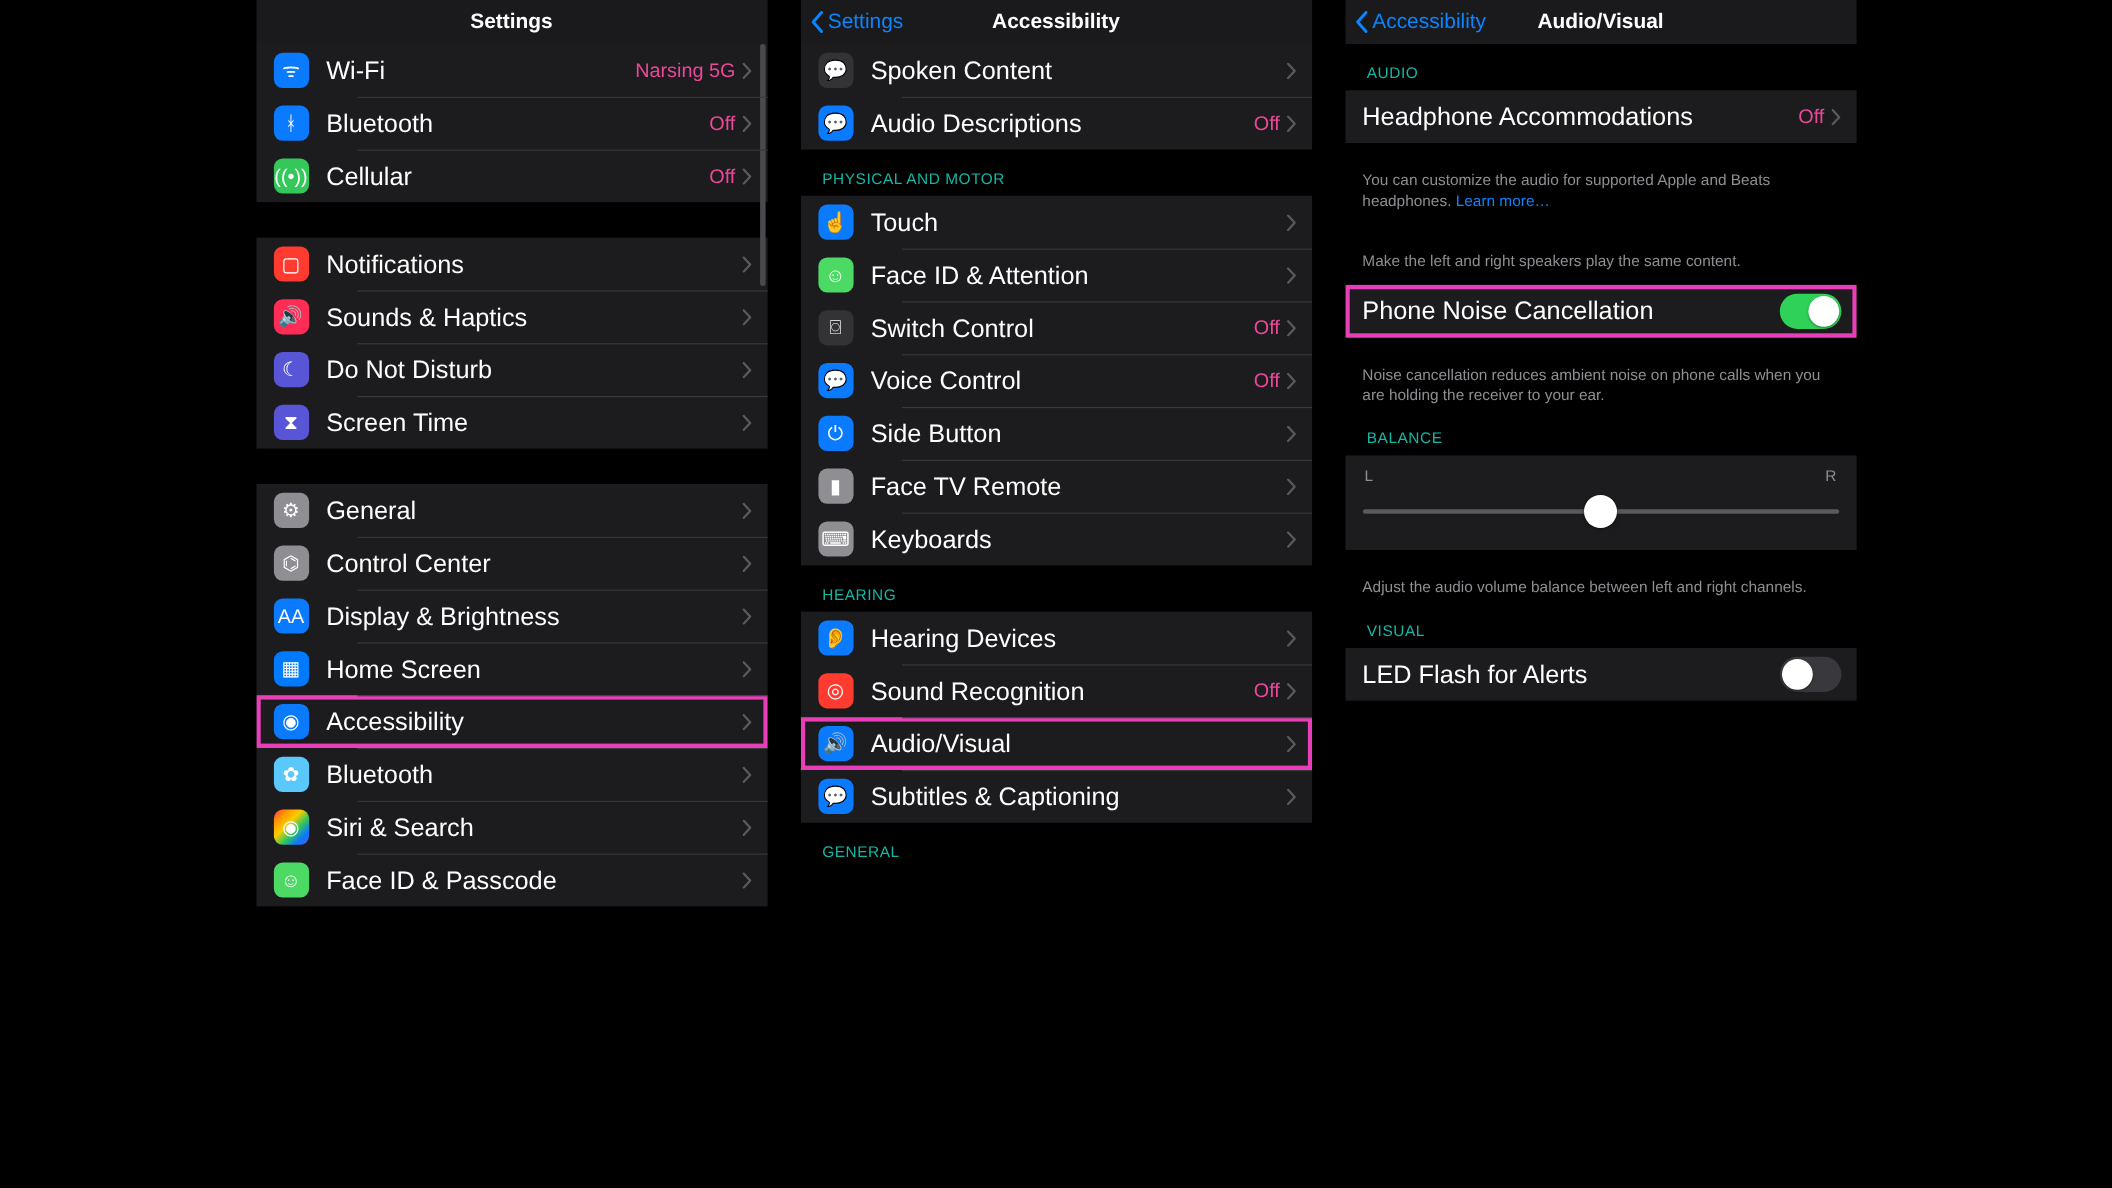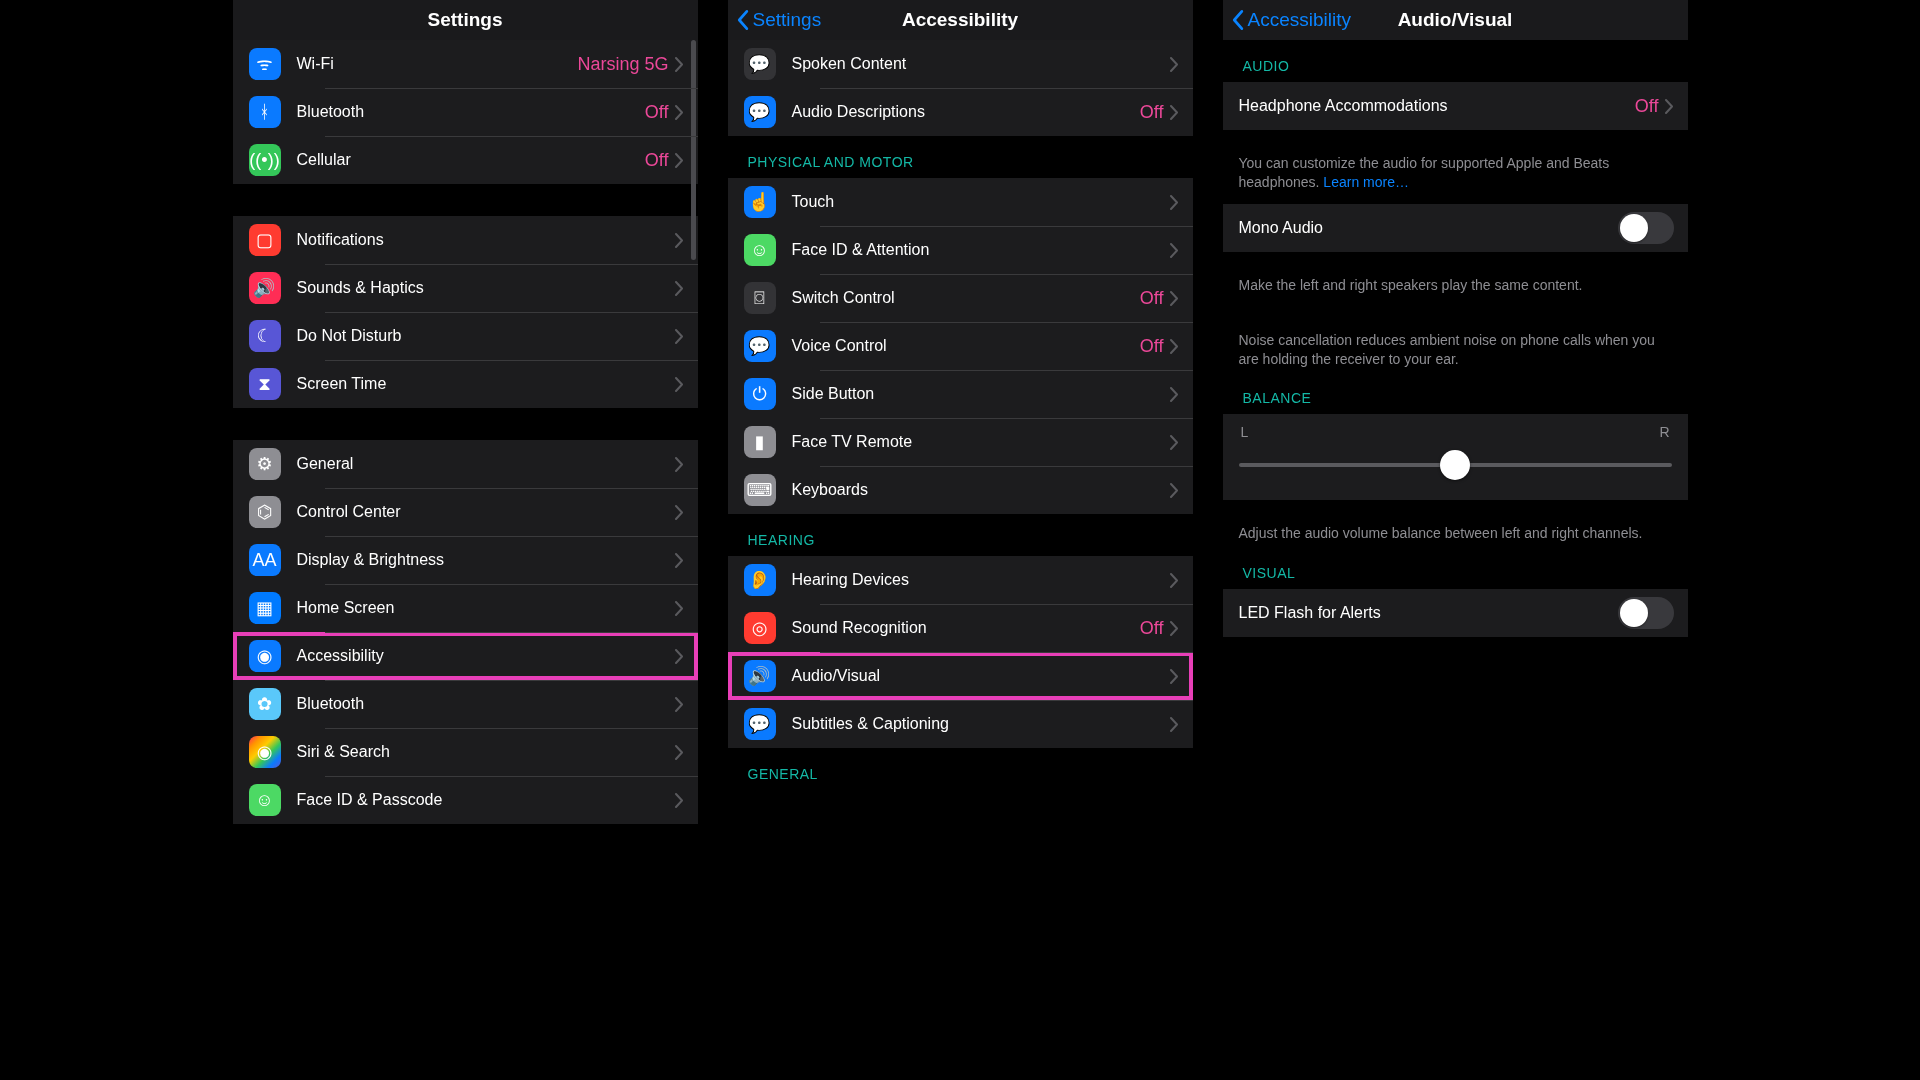--- a/index.html
+++ b/index.html
@@ -13,21 +13,21 @@
   .content { height: calc(100% - 40px); overflow: hidden; }
   .group { background: #1c1c1e; }
   .group-header { color: #14b8a6; font-size: 14px; padding: 18px 16px 8px 20px; text-transform: uppercase; letter-spacing: 0.5px; }
   .group-header.small { padding-top: 10px; }
   .row { display: flex; align-items: center; min-height: 48px; padding: 4px 14px 4px 16px; position: relative; cursor: pointer; }
   .row + .row::before,
   .row.sep-before::before { content:""; position:absolute; top:0; left:92px; right:0; height:1px; background:#3a3a3c; }
   .spacer { height: 32px; background:#000; }
   .icon { width:32px; height:32px; border-radius:8px; margin-right:16px; display:flex; align-items:center; justify-content:center; flex:0 0 32px; }
   .icon span { color:#fff; font-size:18px; line-height:1; }
-  .label { color:#fff; font-size:16px; flex:1; }
+  .label { color:#fff; font-size:23px; flex:1; }
   .value { color:#ec4899; font-size:18px; margin-right:6px; }
   .chev { color:#5a5a5e; }
   .chev svg { width:9px; height:15px; display:block; }
   .footer-text { color:#8e8e93; font-size:14px; padding:24px 16px 12px 16px; line-height:1.35; }
   .footer-text a { color:#0a84ff; text-decoration:none; }
   .highlight { outline:4px solid #e83fb8; outline-offset:-4px; }
   .toggle { width:56px; height:32px; border-radius:16px; background:#39393d; position:relative; flex:0 0 56px; }
   .toggle .knob { width:28px; height:28px; border-radius:50%; background:#fff; position:absolute; top:2px; left:2px; box-shadow:0 1px 2px rgba(0,0,0,0.4); transition:none; }
   .toggle.on { background:#30d158; }
   .toggle.on .knob { left:26px; }
@@ -424,30 +424,30 @@
               <svg viewBox="0 0 9 15">
                 <path d="M1 1 L7 7.5 L1 14" stroke="#5a5a5e" stroke-width="2" fill="none" stroke-linecap="round" stroke-linejoin="round"></path>
               </svg>
             </div>
         </div>
       </div>
       <div class="footer-text">
         <span>You can customize the audio for supported Apple and Beats headphones. </span><a href="#">Learn more…</a>
       </div>
 
+      <div class="footer-text">Make the left and right speakers play the same content.</div>
+
       <div class="group">
-        <div class="row noicon">
-          <div class="label">Mono Audio</div>
-          <div class="toggle" id="toggle-mono">
+        <div class="row noicon highlight">
+          <div class="label">Phone Noise Cancellation</div>
+          <div class="toggle on" id="toggle-noise">
               <div class="knob"></div>
             </div>
         </div>
       </div>
-      <div class="footer-text">Make the left and right speakers play the same content.</div>
-
       <div class="footer-text">Noise cancellation reduces ambient noise on phone calls when you are holding the receiver to your ear.</div>
 
       <div class="group-header small">BALANCE</div>
       <div class="group">
         <div class="slider-row">
           <div class="slider-labels">
             <span>L</span>
             <span>R</span>
           </div>
           <div class="slider">

